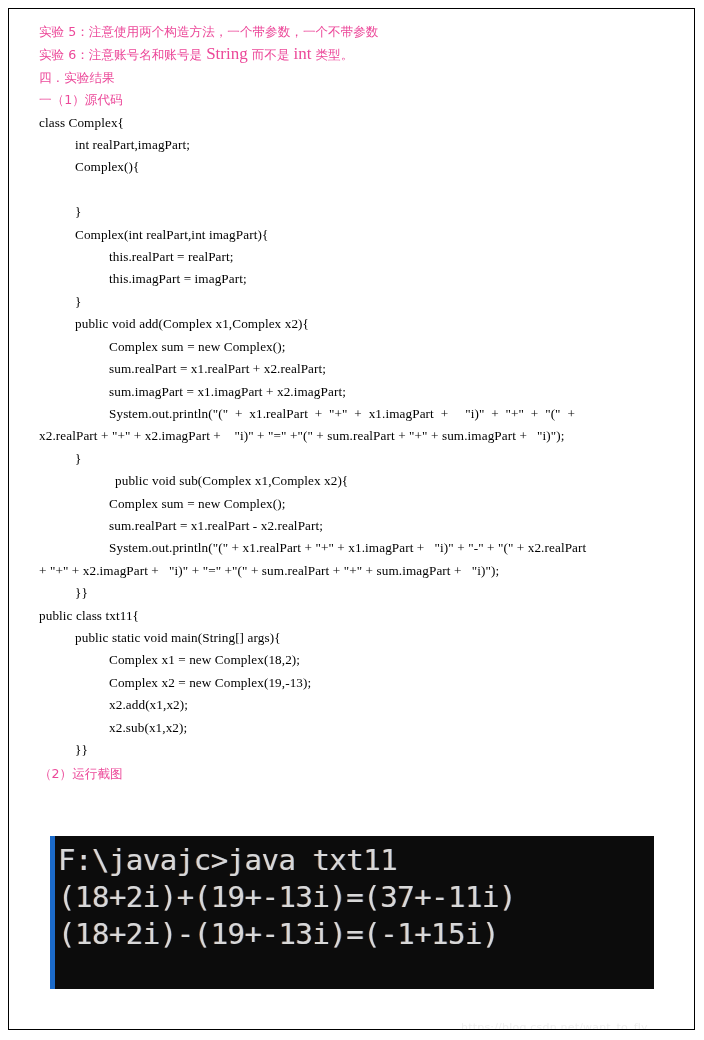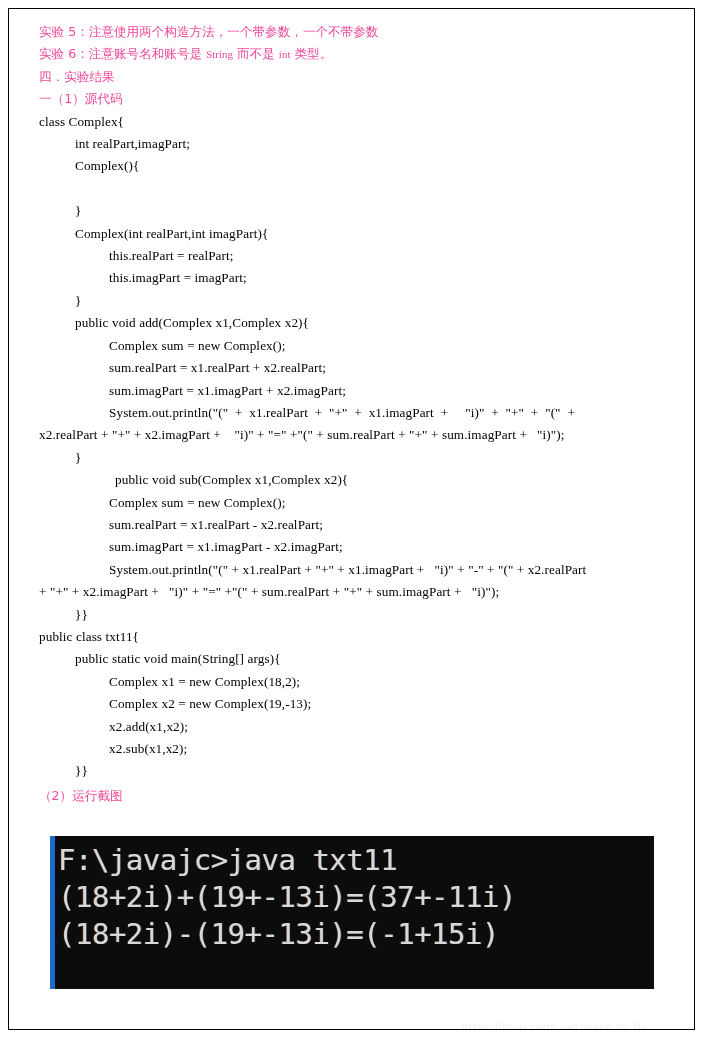--- a/index.html
+++ b/index.html
@@ -40,21 +40,21 @@
   }
   .cn {
     font-family: "DejaVu Sans", "Liberation Sans", sans-serif;
     font-size: 12.6px;
     line-height: 22.4px;
     color: #ec4899;
     white-space: pre;
   }
   .cn .lat {
     font-family: "Liberation Serif", "DejaVu Serif", serif;
-    font-size: 11px;
+    font-size: 17px;
   }
   .wrapln {
     font-size: 13.2px;
     line-height: 22.4px;
     color: #000000;
     white-space: pre;
     letter-spacing: 0.1px;
   }
   .i1 { padding-left: 36px; }
   .i2 { padding-left: 70px; }
@@ -138,21 +138,20 @@
     <div class="ln i1">public void add(Complex x1,Complex x2){</div>
     <div class="ln i2">Complex sum = new Complex();</div>
     <div class="ln i2">sum.realPart = x1.realPart + x2.realPart;</div>
     <div class="ln i2">sum.imagPart = x1.imagPart + x2.imagPart;</div>
     <div class="wrapln i2">System.out.println("("  +  x1.realPart  +  "+"  +  x1.imagPart  +     "i)"  +  "+"  +  "("  +</div>
     <div class="wrapln">x2.realPart + "+" + x2.imagPart +    "i)" + "=" +"(" + sum.realPart + "+" + sum.imagPart +   "i)");</div>
     <div class="ln i1">}</div>
     <div class="ln i3">public void sub(Complex x1,Complex x2){</div>
     <div class="ln i2">Complex sum = new Complex();</div>
     <div class="ln i2">sum.realPart = x1.realPart - x2.realPart;</div>
-    <div class="ln i2">sum.imagPart = x1.imagPart - x2.imagPart;</div>
     <div class="wrapln i2">System.out.println("(" + x1.realPart + "+" + x1.imagPart +   "i)" + "-" + "(" + x2.realPart</div>
     <div class="wrapln">+ "+" + x2.imagPart +   "i)" + "=" +"(" + sum.realPart + "+" + sum.imagPart +   "i)");</div>
     <div class="ln i1">}}</div>
     <div class="ln">public class txt11{</div>
     <div class="ln i1">public static void main(String[] args){</div>
     <div class="ln i2">Complex x1 = new Complex(18,2);</div>
     <div class="ln i2">Complex x2 = new Complex(19,-13);</div>
     <div class="ln i2">x2.add(x1,x2);</div>
     <div class="ln i2">x2.sub(x1,x2);</div>
     <div class="ln i1">}}</div>

